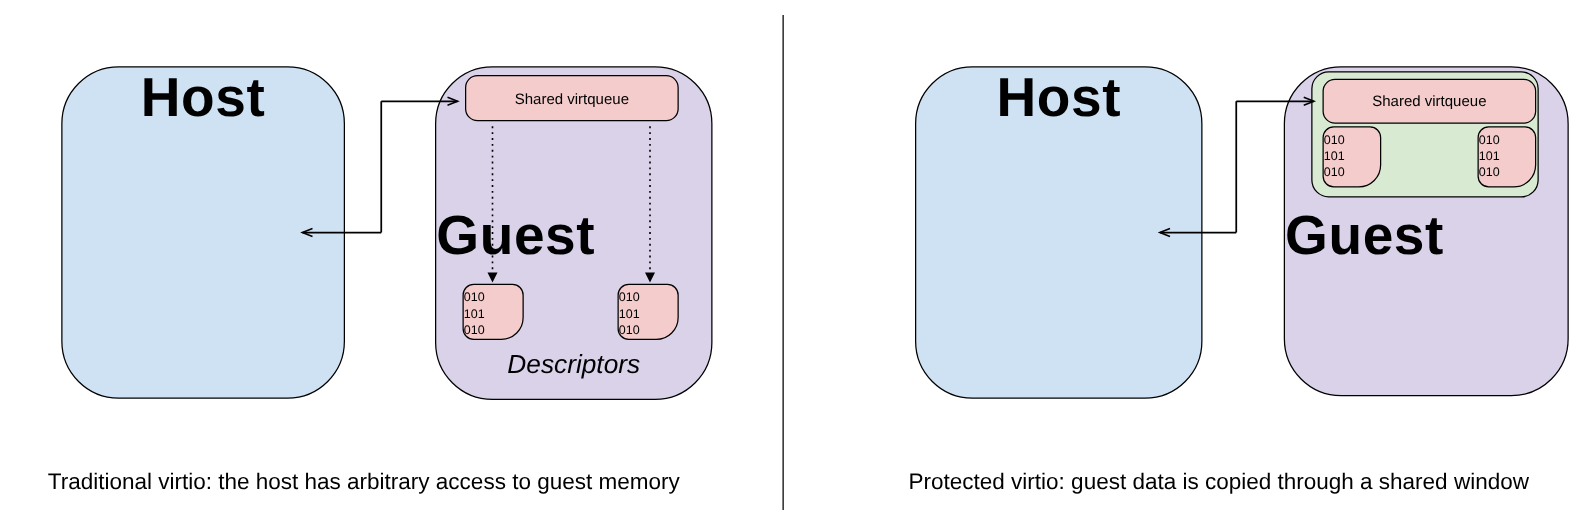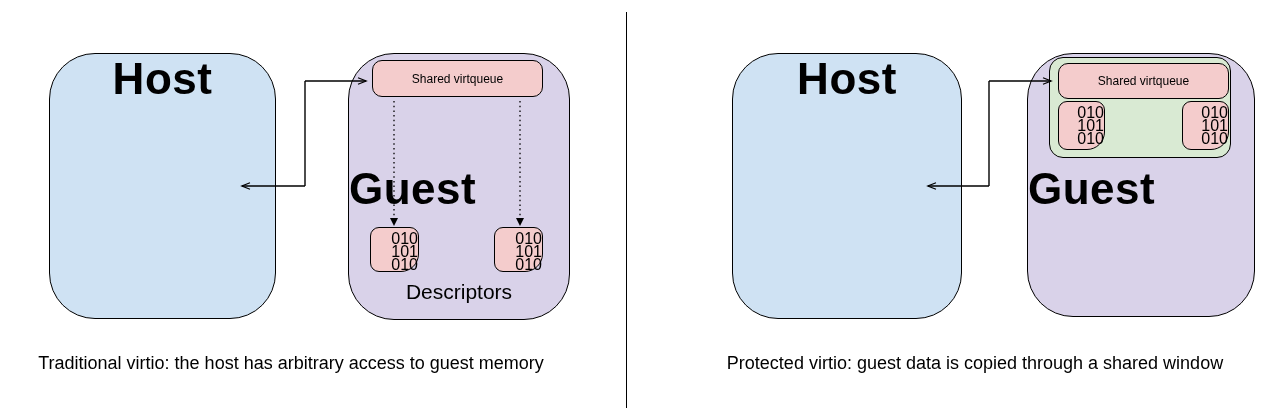--- a/index.html
+++ b/index.html
@@ -14,32 +14,32 @@
   .big-label{font-size:44px;font-weight:bold;letter-spacing:0.5px;}
   .guest-label{position:absolute;left:0;right:0;top:110px;}
   .virtqueue{
     background:var(--virtqueue-fill,#f4cccc);border:1.4px solid var(--border,#000);
     border-radius:10px;box-sizing:border-box;position:absolute;
     display:flex;align-items:center;justify-content:center;font-size:12px;
   }
   .mem{
     background:var(--memory-fill,#f4cccc);border:1.4px solid var(--border,#000);
     border-radius:9px 9px 18px 9px;box-sizing:border-box;position:absolute;
-    font-size:16px;line-height:13px;white-space:pre-line;text-align:right;
+    font-size:10px;line-height:13px;white-space:pre-line;text-align:left;
     padding-top:4px;
   }
   .window{
     background:var(--shared-window-fill,#d9ead3);border:1.5px solid var(--border,#000);
     border-radius:14px;box-sizing:border-box;position:absolute;
   }
   .descriptors-label{
     position:absolute;left:0;right:0;top:226px;text-align:center;
-    font-size:21px;
+    font-style:italic;font-size:21px;
   }
-  .caption{position:absolute;top:352px;width:562px;text-align:center;font-size:18px;line-height:23px;}
+  .caption{position:absolute;top:374px;width:562px;text-align:center;font-size:18px;line-height:23px;}
   .caption-left{left:10px;}
   .caption-right{left:694px;}
   .divider{position:absolute;left:626px;top:12px;width:0;height:396px;border-left:1.6px solid var(--border,#000);}
   .arrows{position:absolute;left:0;top:0;pointer-events:none;}
 
   
   .host-left{left:10px;top:53px;width:227px;height:266px;}
   .guest-left{left:348px;top:53px;width:222px;height:267px;}
   .vq-left{left:23px;top:6px;width:171px;height:37px;}
   .mem-l1{left:21px;top:173px;width:49px;height:45px;}

